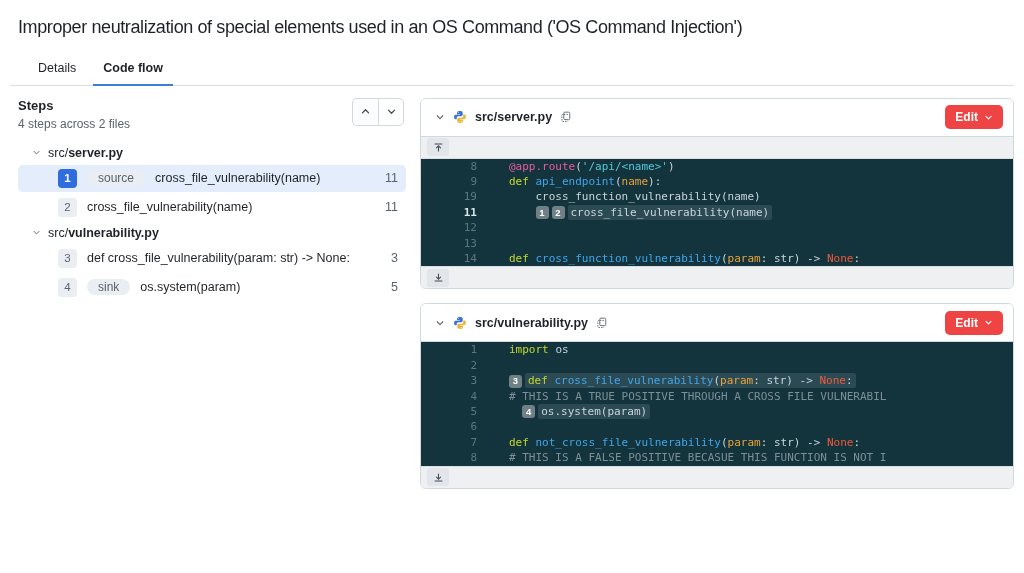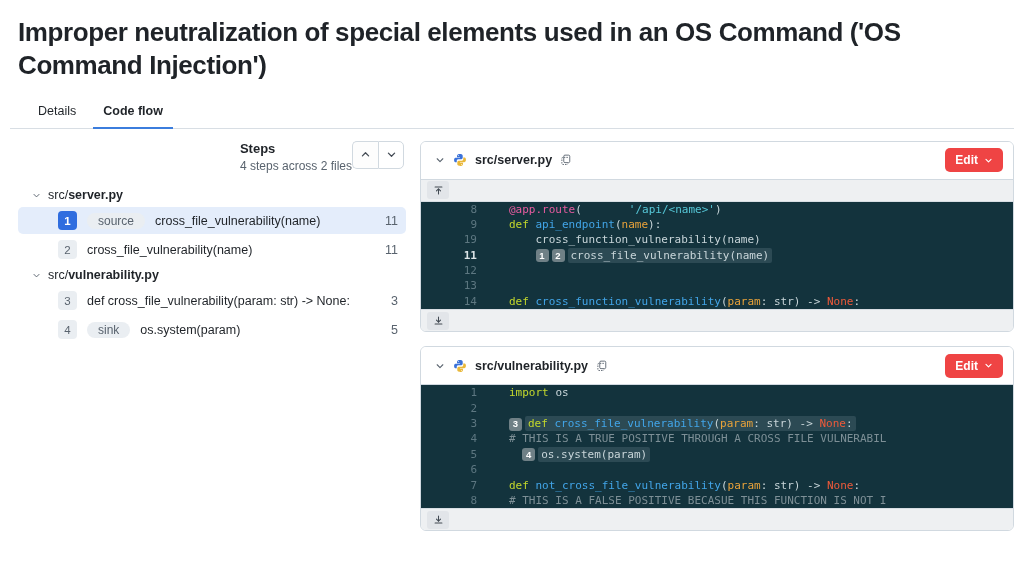--- a/index.html
+++ b/index.html
@@ -6,22 +6,22 @@
   html, body {
     width: 1024px; height: 573px;
     background: #ffffff;
     font-family: "Liberation Sans", sans-serif;
     color: #1f2328;
     overflow: hidden;
   }
 
   
   .page-title {
-    font-size: 26px;
-    font-weight: bold;
+    font-size: 18px;
+    font-weight: normal;
     line-height: 1.26;
     letter-spacing: -0.4px;
     padding: 16px 22px 0 18px;
     max-width: 990px;
   }
 
   .tabbar {
     display: flex;
     align-items: flex-end;
     gap: 7px;
@@ -47,21 +47,21 @@
   .body-wrap {
     display: flex;
     padding: 12px 10px 0 10px;
     gap: 10px;
     height: 430px;
   }
 
   
   .sidebar { width: 400px; flex: 0 0 400px; padding-left: 8px; }
   .steps-head {
-    display: flex; justify-content: flex-end; align-items: flex-start;
+    display: flex; justify-content: space-between; align-items: flex-start;
     padding-right: 6px;
   }
   .steps-title { font-size: 13px; font-weight: bold; line-height: 1.3; }
   .steps-sub { font-size: 12px; color: #59636e; margin-top: 2px; }
 
   .navbtns { display: flex; }
   .navbtn {
     width: 26px; height: 28px;
     border: 1px solid #d1d9e0;
     background: #ffffff;
@@ -183,21 +183,21 @@
     color: #ffffff;
     border-radius: 3px;
     font-size: 9.5px;
     font-weight: bold;
     margin-right: 3px;
     vertical-align: middle;
     font-family: "Liberation Sans", sans-serif;
   }
 
   .k-dec { color: #e85ca0; }     
-  .k-str { color: #56c8d8; margin-left: 47px; }     
+  .k-str { color: #56c8d8; }     
   .k-def { color: #c3d82c; }     
   .k-fn  { color: #42a5e8; }     
   .k-arg { color: #e9a33a; }     
   .k-none{ color: #ef5a3a; }     
   .k-com { color: #7d8f96; }     
   .k-txt { color: #c9d6da; }
 
   .icon { display: inline-flex; align-items: center; justify-content: center; }
 </style>
 </head>

